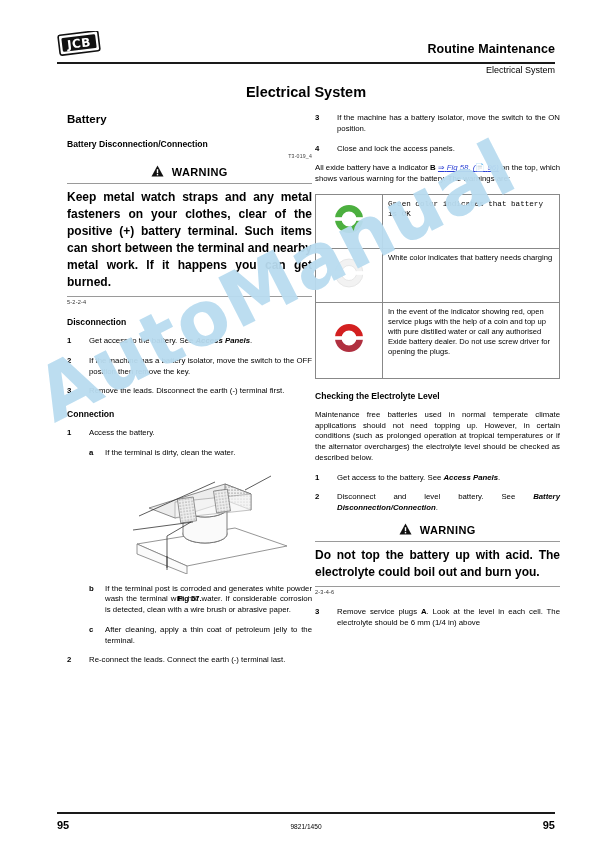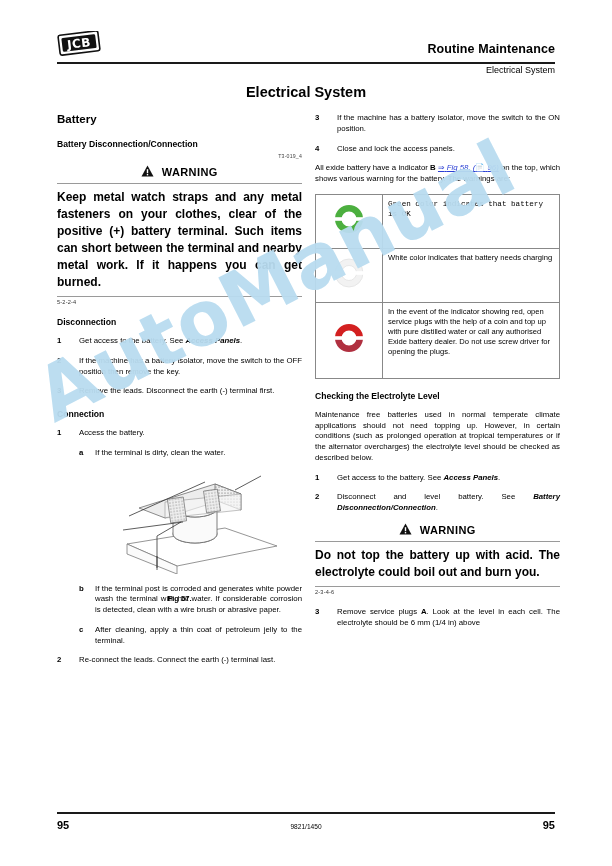--- a/index.html
+++ b/index.html
@@ -102,21 +102,21 @@
     z-index: 3;
   }
 
   
   .col {
     position: absolute;
     top: 113px;
     width: 245px;
     z-index: 3;
   }
-  .col-left { left: 57px; }
+  .col-left { left: 67px; }
   .col-right { left: 315px; }
 
   
   h2.sec {
     font-size: 11.5px;
     font-weight: 700;
     margin: 0 0 14px 0;
   }
   h3.sub {
     font-size: 8.6px;

